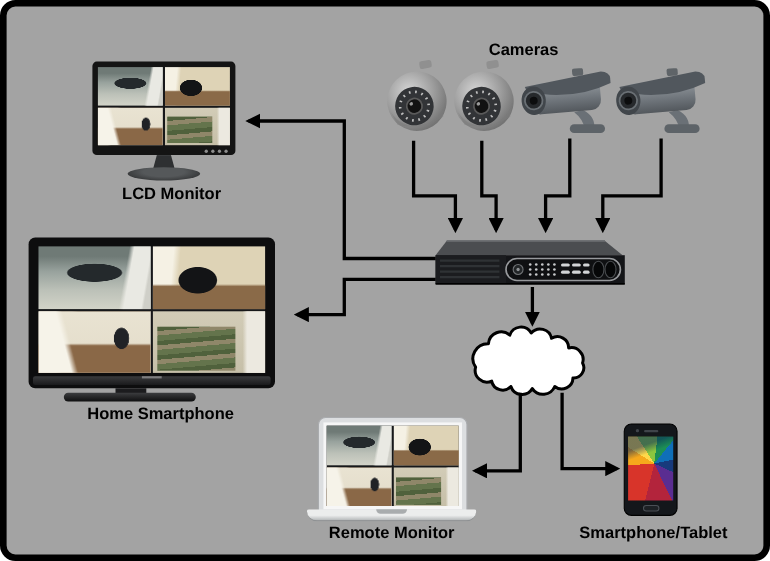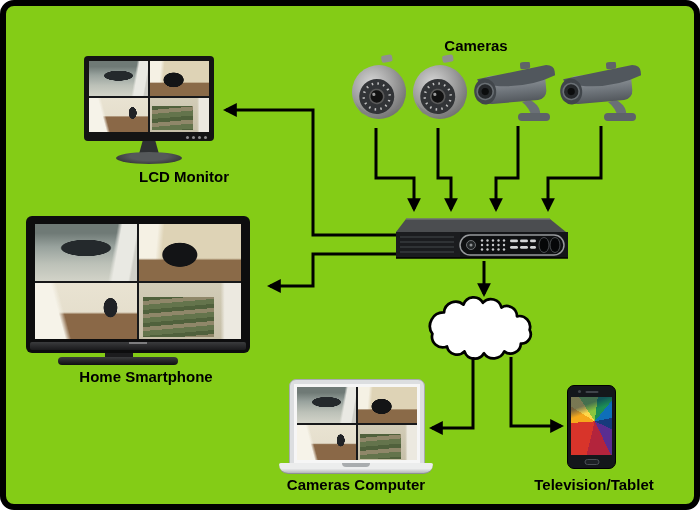--- a/index.html
+++ b/index.html
@@ -1,18 +1,18 @@
 <!DOCTYPE html>
 <html><head>
 <meta charset="utf-8">
 <style>
   html,body{margin:0;padding:0;background:#fff;}
   #canvas{
     position:relative;width:700px;height:510px;box-sizing:border-box;
-    background:#84cc16;border:6px solid #000;border-radius:14px;overflow:hidden;
+    background:#a3a3a3;border:6px solid #000;border-radius:14px;overflow:hidden;
     font-family:"Liberation Sans", sans-serif;
   }
   .label{
     position:absolute;color:#000;font-weight:bold;font-size:15px;
     transform:translateX(-50%);white-space:nowrap;
   }
   .label2{
     position:absolute;color:#000;font-weight:bold;font-size:14px;line-height:13px;
     text-align:center;width:104px;
   }
@@ -102,25 +102,25 @@
           <stop offset="60%" stop-color="#6e747a"></stop>
           <stop offset="100%" stop-color="#53585d"></stop>
       </linearGradient>
       <marker id="arrow" markerWidth="4.6" markerHeight="4.6" refX="3.6" refY="2.3" orient="auto">
         <path d="M0,0 L4.6,2.3 L0,4.6 Z" fill="#000"></path>
       </marker>
     </defs>
   </svg>
 
   <div class="label" style="left:470px;top:31px;">Cameras</div>
-  <div class="label" style="left:150px;top:162px;margin-left:28px;">LCD Monitor</div>
+  <div class="label" style="left:150px;top:162px;">LCD Monitor</div>
   <div class="label" style="left:140px;top:362px;">Home Smartphone</div>
   <div class="label" style="left:476px;top:313px;">Internet</div>
-  <div class="label" style="left:350px;top:470px;">Cameras Computer</div>
-  <div class="label" style="left:588px;top:470px;">Television/Tablet</div>
+  <div class="label" style="left:350px;top:470px;">Remote Monitor</div>
+  <div class="label" style="left:588px;top:470px;">Smartphone/Tablet</div>
 
   <svg class="abs" style="left:344px;top:48px;" width="58" height="72" viewBox="0 0 58 72">
     <g transform="rotate(-10 29 38)">
       <rect x="37" y="3" width="11" height="7" rx="2" fill="#909090"></rect>
       <circle cx="29" cy="38" r="27" fill="url(#domeg)"></circle>
       <path d="M4 44 A27 27 0 0 0 54 44 L50 56 A25 9 0 0 1 8 56 Z" fill="#7b7b7b" opacity="0.55"></path>
       <circle cx="26" cy="42" r="17.5" fill="#323437"></circle>
       <circle cx="26" cy="42" r="13" fill="none" stroke="#cfcfcf" stroke-width="2.4" stroke-dasharray="1.5 4.3" opacity="0.9"></circle>
       <circle cx="26" cy="42" r="7" fill="#121212" stroke="#5a5a5a" stroke-width="1.6"></circle>
       <circle cx="23.5" cy="39.5" r="1.6" fill="#9a9a9a"></circle>

